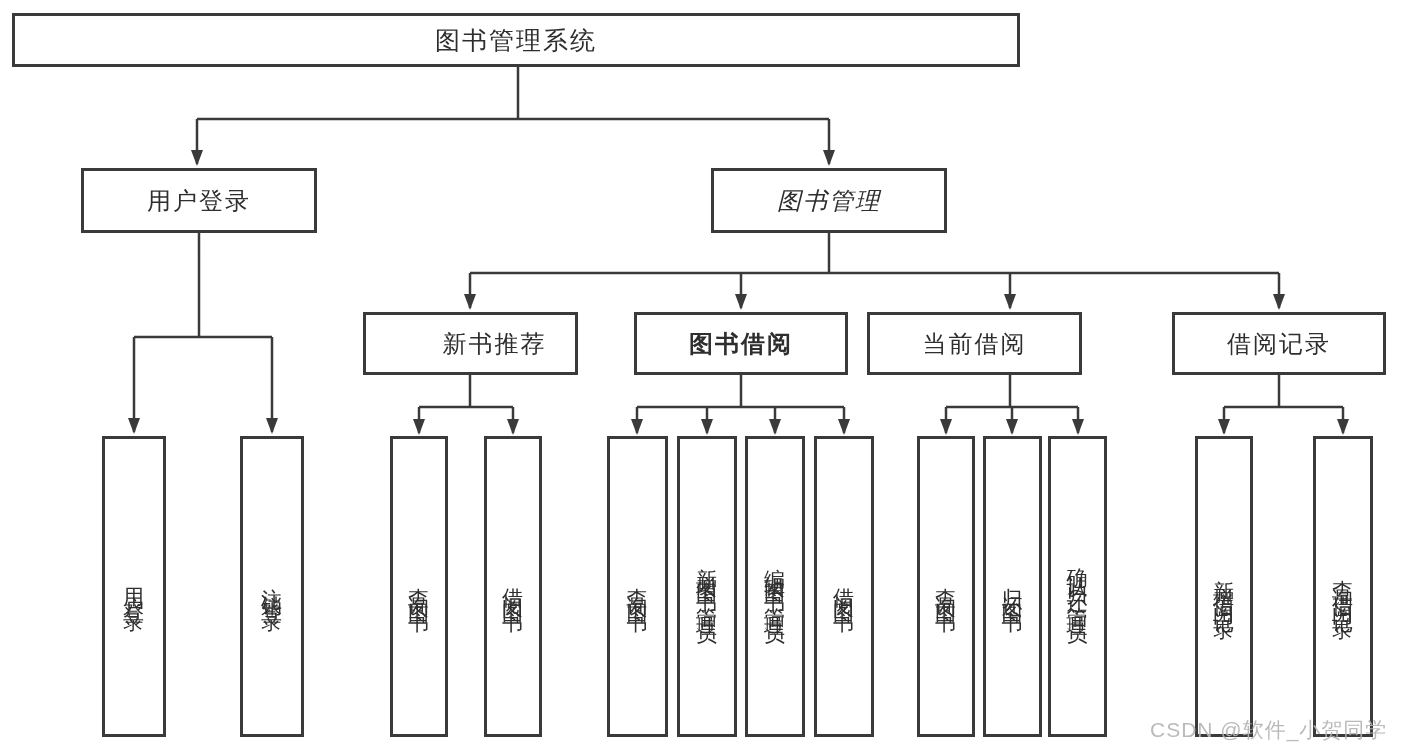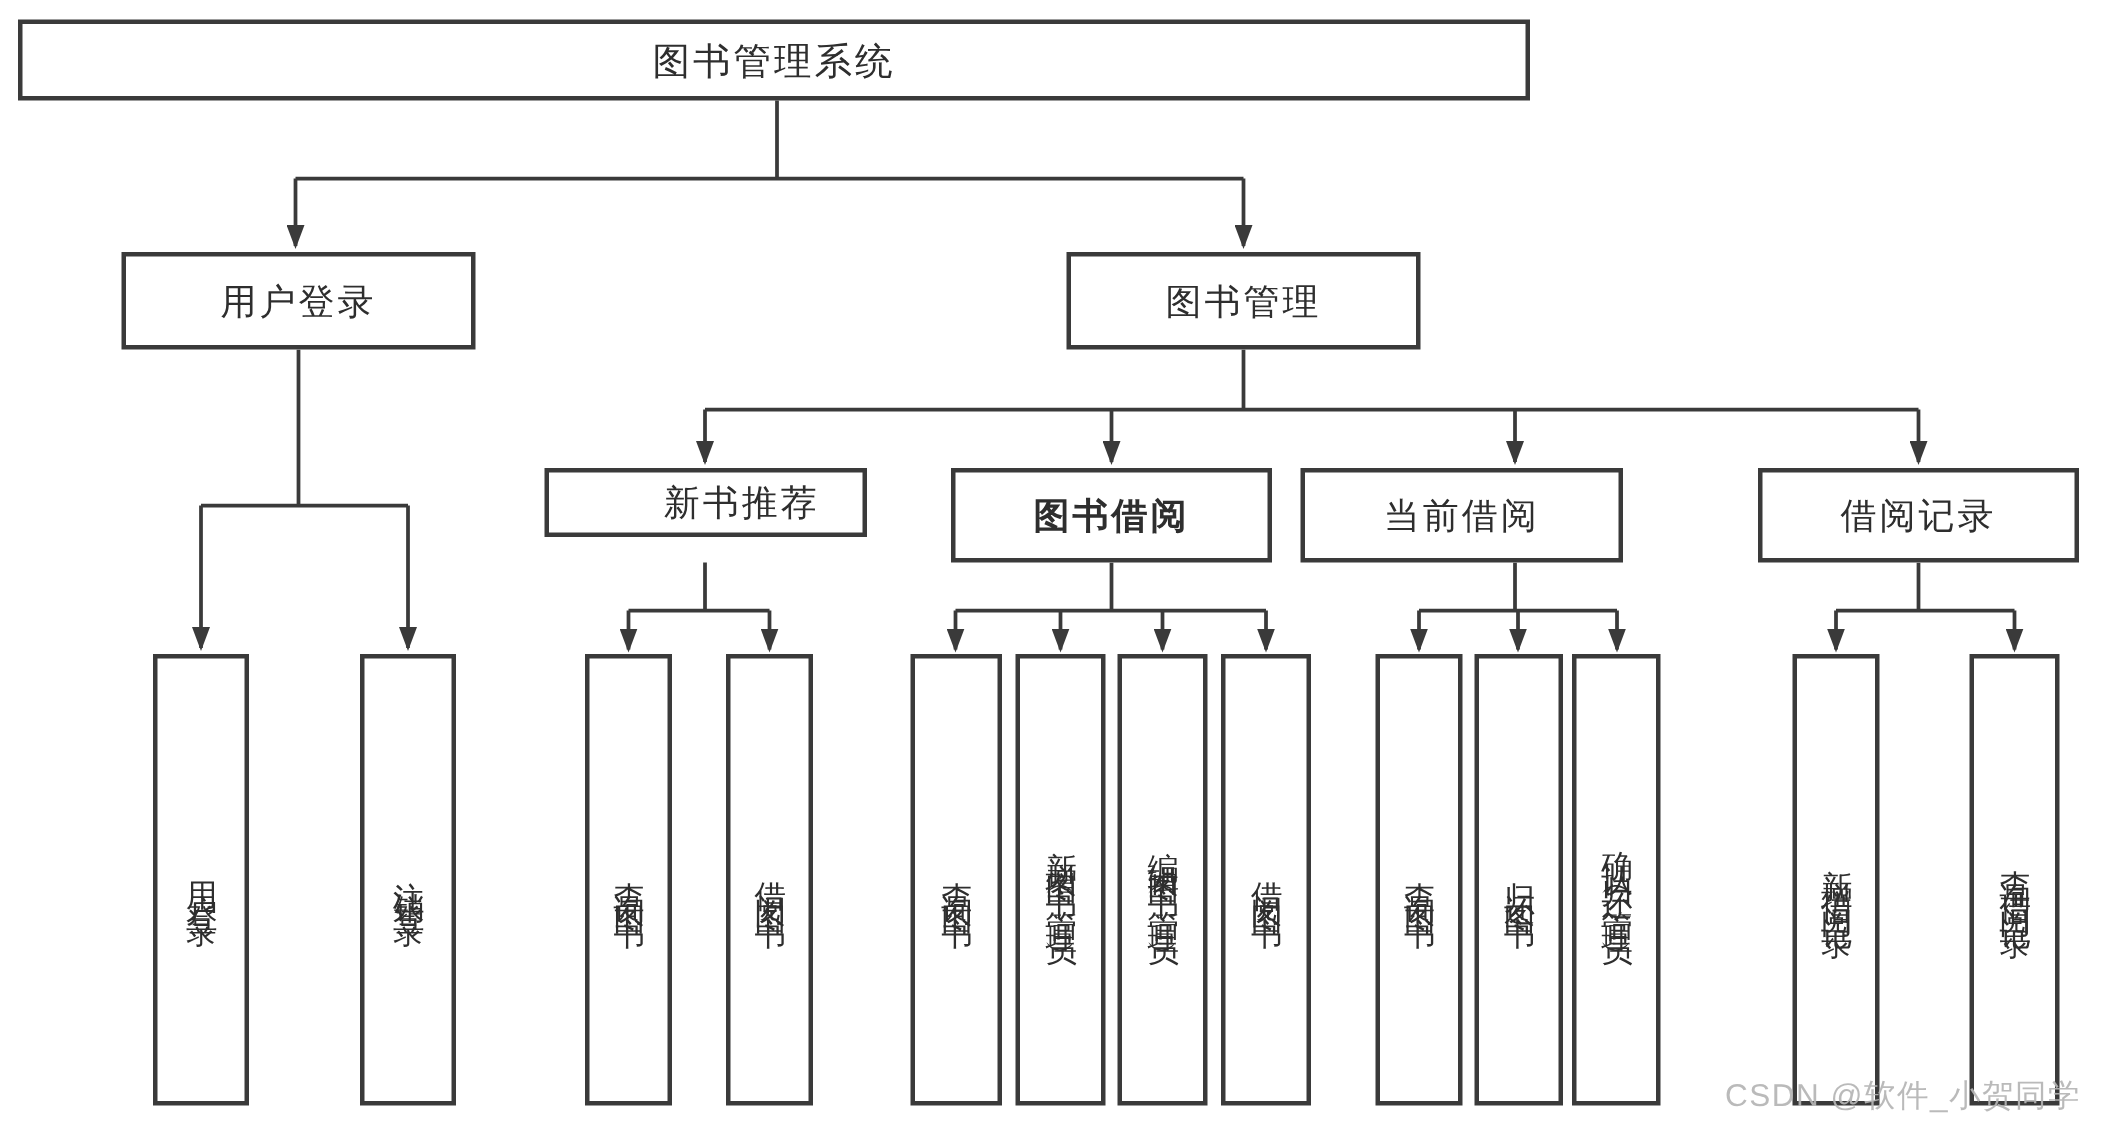--- a/index.html
+++ b/index.html
@@ -129,23 +129,23 @@
         <line x1="1224" y1="407" x2="1343" y2="407"></line>
         <line x1="1224" y1="407" x2="1224" y2="433" marker-end="url(#arrow)"></line>
         <line x1="1343" y1="407" x2="1343" y2="433" marker-end="url(#arrow)"></line>
       </g>
     </g>
   </svg>
 
   <div class="hnode title" style="left:12px; top:13px; width:1008px; height:54px;">图书管理系统</div>
 
   <div class="hnode" style="left:81px; top:168px; width:236px; height:65px;">用户登录</div>
-  <div class="hnode" style="left:711px; top:168px; width:236px; height:65px;">图书管理</div>
+  <div class="hnode" style="left:711px; top:168px; width:236px; height:65px;font-style:italic;">图书管理</div>
 
-  <div class="hnode" style="left:363px; top:312px; width:215px; height:46px;padding-left:48px;">新书推荐</div>
+  <div class="hnode" style="left:363px; top:312px; width:215px; height:63px;padding-left:48px;">新书推荐</div>
   <div class="hnode" style="left:634px; top:312px; width:214px; height:63px;font-weight:bold;">图书借阅</div>
   <div class="hnode" style="left:867px; top:312px; width:215px; height:63px;">当前借阅</div>
   <div class="hnode" style="left:1172px; top:312px; width:214px; height:63px;">借阅记录</div>
 
   <div class="vnode" style="left:102px; width:64px;">
     <span>用户登录</span>
   </div>
   <div class="vnode" style="left:240px; width:64px;">
     <span>注销登录</span>
   </div>

